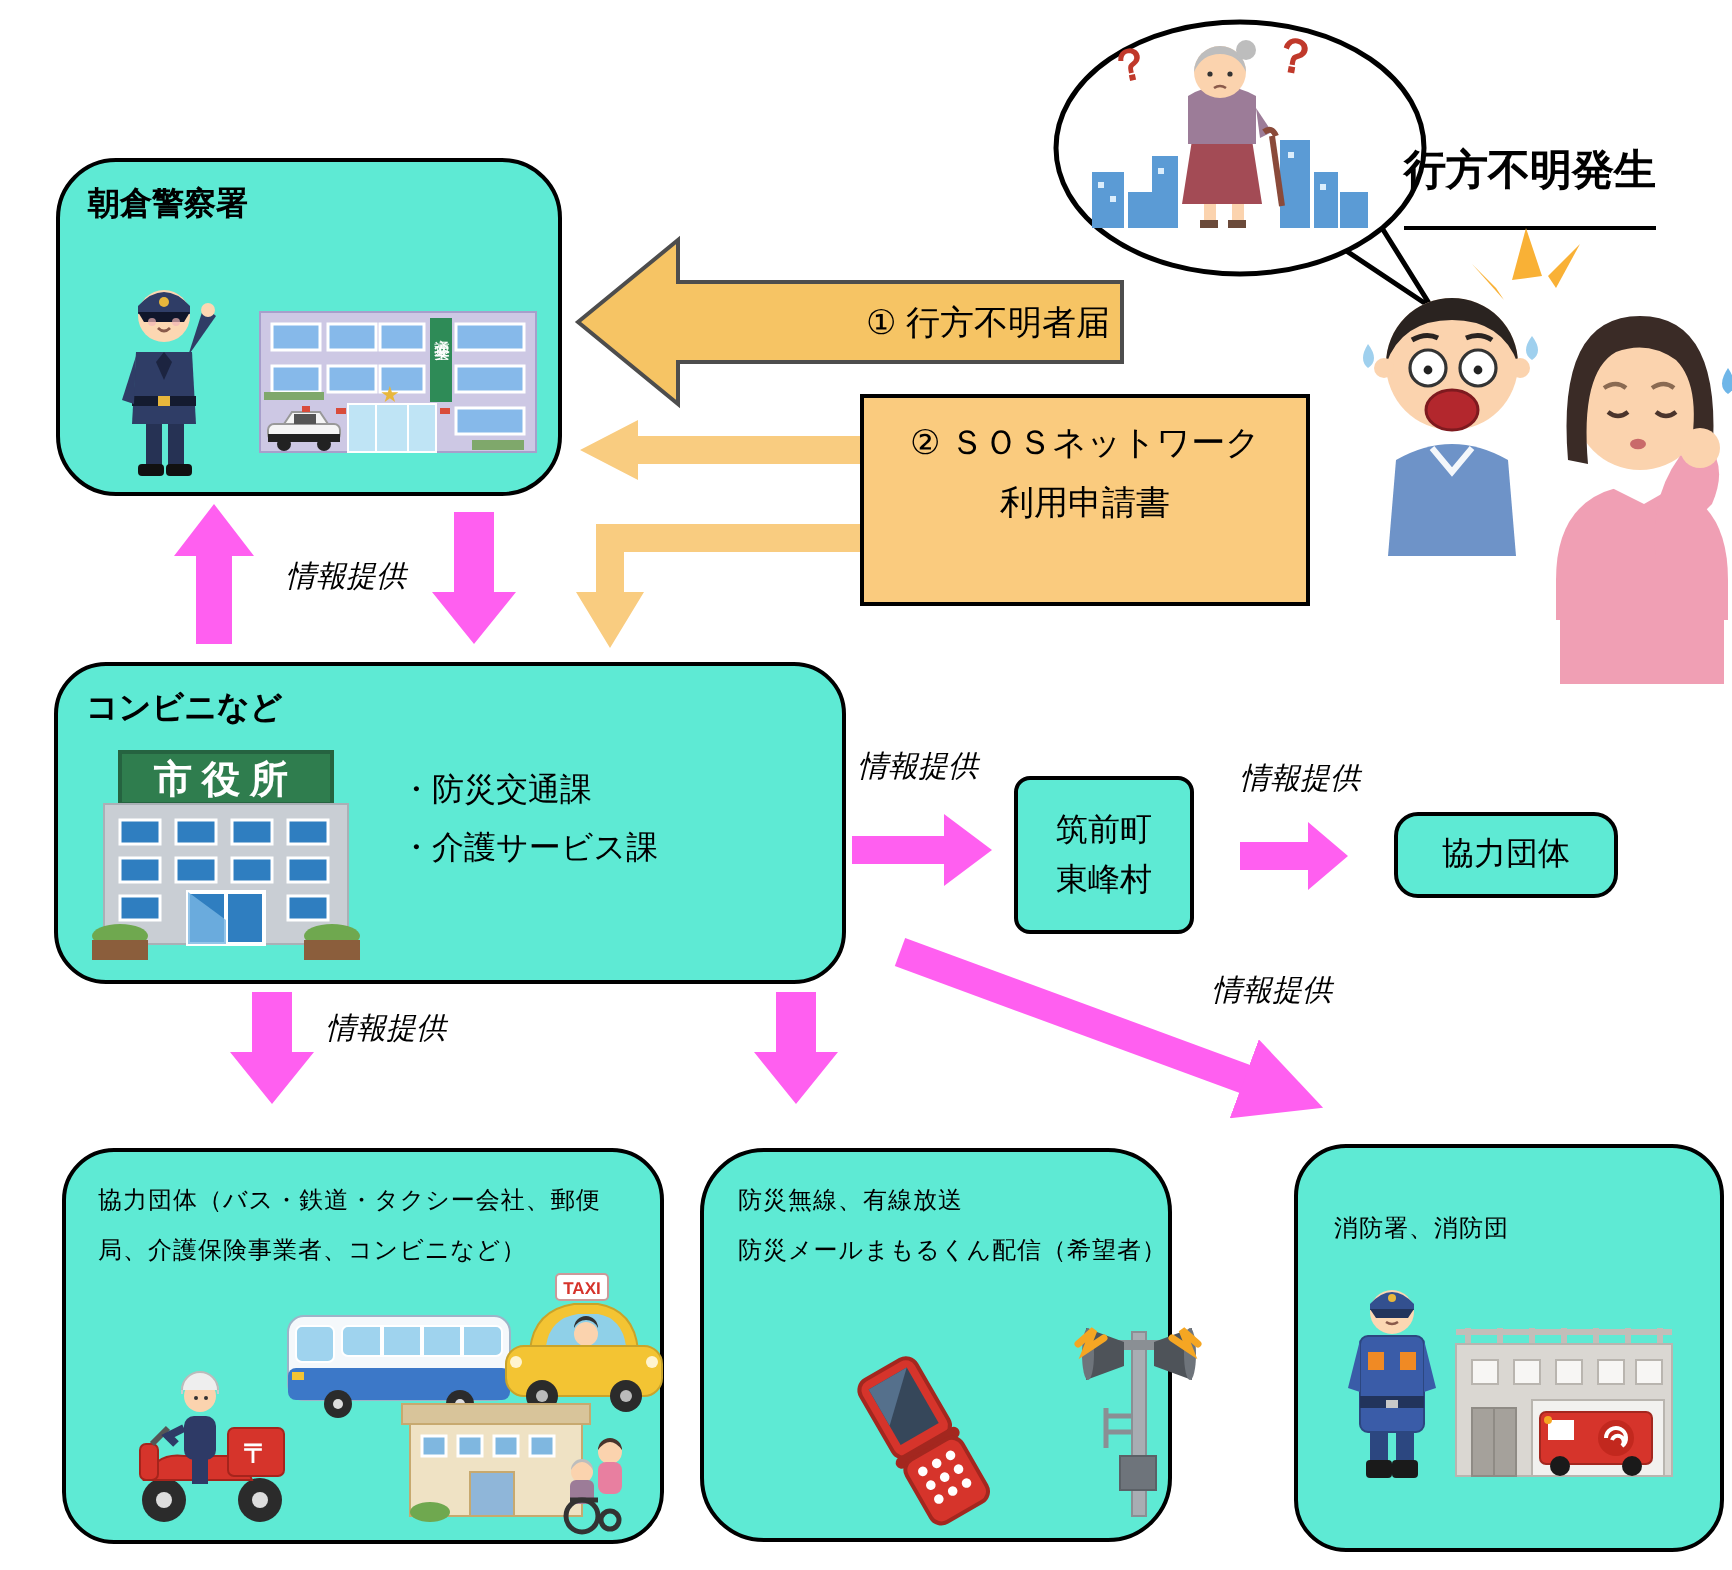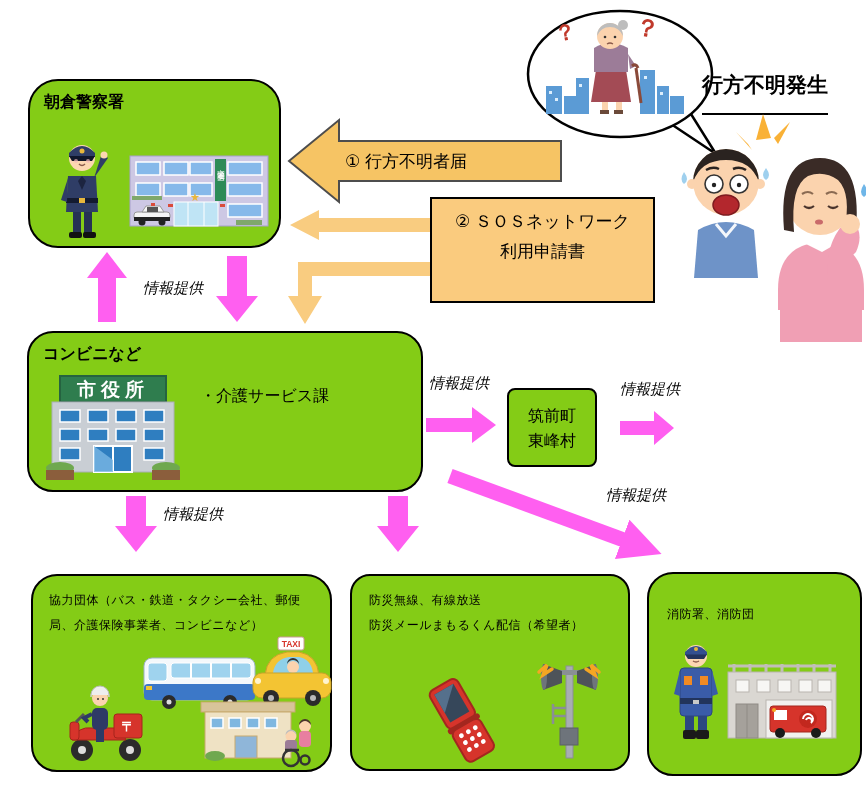--- a/index.html
+++ b/index.html
@@ -1,34 +1,34 @@
 <!DOCTYPE html>
 <html><head>
 <meta charset="utf-8">
 <style>
   html,body{margin:0;padding:0;background:#fff;}
   #page{position:relative;width:866px;height:785px;background:#fff;
         font-family:"Liberation Sans","DejaVu Sans",sans-serif;color:#000;overflow:hidden;}
   .abs{position:absolute;}
-  .rbox{position:absolute;background:#84cc16;border:2.5px solid #000;box-sizing:border-box;}
+  .rbox{position:absolute;background:#5eead4;border:2.5px solid #000;box-sizing:border-box;}
   .title{font-weight:bold;font-size:16px;}
   .ilabel{position:absolute;font-size:15px;white-space:nowrap;font-style:italic;}
   .boxtext{font-size:12px;line-height:25px;letter-spacing:.5px;}
   svg{display:block;overflow:visible;}
   .center-col{display:flex;flex-direction:column;align-items:center;justify-content:center;}
 </style>
 </head>
 <body>
 
 <div id="page">
 
   <svg class="abs" style="left:287px;top:117px" width="276" height="88">
     <polygon points="2,44 52,3 52,24 274,24 274,64 52,64 52,85" fill="#F6C464" stroke="#4d4d4d" stroke-width="2"></polygon>
   </svg>
-  <div class="abs" style="left:345px;top:150px;width:210px;text-align:left;font-size:17px">① 行方不明者届</div>
+  <div class="abs" style="left:345px;top:150px;width:210px;text-align:right;font-size:17px">① 行方不明者届</div>
 
   <svg class="abs" style="left:289px;top:209px" width="142" height="33">
     <polygon points="1,16 30,1 30,9 141,9 141,23 30,23 30,31" fill="#F9CC80"></polygon>
   </svg>
 
   <svg class="abs" style="left:286px;top:258px" width="146" height="68">
     <polygon points="12,4 146,4 146,18 26,18 26,38 36,38 19,66 2,38 12,38" fill="#F9CC80"></polygon>
   </svg>
 
   <svg class="abs" style="left:85px;top:250px" width="44" height="74">
@@ -243,29 +243,33 @@
       <line x1="71" y1="72" x2="71" y2="98" stroke="#fff" stroke-width="2"></line>
       <path d="M52,72 L71,86 L71,98 L52,98 Z" fill="#79B6E3" opacity=".8"></path>
       <g>
         <ellipse cx="18" cy="94" rx="14" ry="6" fill="#6FA84F"></ellipse>
           <ellipse cx="124" cy="94" rx="14" ry="6" fill="#6FA84F"></ellipse>
         <rect x="4" y="96" width="28" height="10" fill="#8B5E3C"></rect>
           <rect x="110" y="96" width="28" height="10" fill="#8B5E3C"></rect>
       </g>
     </svg>
     <div class="abs" style="left:171px;top:48px;font-size:16px;line-height:29px">
+      <div>・防災交通課</div>
       <div>・介護サービス課</div>
     </div>
   </div>
 
   <div class="rbox center-col" style="left:507px;top:388px;width:90px;height:79px;border-radius:8px;font-size:16px;line-height:25px">
     <div>筑前町</div>
     <div>東峰村</div>
   </div>
 
+  <div class="rbox center-col" style="left:697px;top:406px;width:112px;height:43px;border-radius:12px;font-size:16px">
+    <div>協力団体</div>
+  </div>
 
   <div class="rbox" style="left:31px;top:574px;width:301px;height:198px;border-radius:26px">
     <div class="boxtext abs" style="left:16px;top:12px;width:262px">協力団体（バス・鉄道・タクシー会社、郵便局、介護保険事業者、コンビニなど）</div>
 
     <svg style="position:absolute;left:109px;top:76px" width="115" height="60">
       <rect x="2" y="6" width="111" height="42" rx="8" fill="#F4F8FB" stroke="#9DB4C8"></rect>
       <rect x="2" y="32" width="111" height="16" rx="4" fill="#3C78C8"></rect>
       <rect x="6" y="11" width="19" height="18" rx="3" fill="#9FD3EE" stroke="#fff"></rect>
       <rect x="29" y="11" width="80" height="15" rx="3" fill="#9FD3EE" stroke="#fff"></rect>
       <line x1="49" y1="11" x2="49" y2="26" stroke="#fff" stroke-width="2"></line>
@@ -332,21 +336,21 @@
         <circle cx="94" cy="38" r="5.5" fill="#FBD3AE"></circle>
         <path d="M88.5,37 a5.5,5.5 0 0 1 11,0 q-2.5,-4 -5.5,-4 q-3,0 -5.5,4" fill="#BDBDBD"></path>
         <rect x="88" y="42" width="12" height="12" rx="3" fill="#9C7C98"></rect>
         <circle cx="94" cy="60" r="8" fill="none" stroke="#333" stroke-width="2.5"></circle>
         <circle cx="108" cy="62" r="4.5" fill="none" stroke="#333" stroke-width="2.5"></circle>
         <line x1="88" y1="52" x2="102" y2="52" stroke="#333" stroke-width="2.5"></line>
       </g>
     </svg>
   </div>
 
-  <div class="rbox" style="left:350px;top:574px;width:280px;height:197px;border-radius:20px">
+  <div class="rbox" style="left:350px;top:574px;width:236px;height:197px;border-radius:32px">
     <div class="boxtext abs" style="left:17px;top:12px;width:246px">
       <div>防災無線、有線放送</div>
       <div>防災メールまもるくん配信（希望者）</div>
     </div>
 
     <svg style="position:absolute;left:80px;top:98px" width="80" height="82">
       <g transform="rotate(-30 40 44)">
         <rect x="14" y="0" width="32" height="44" rx="6" fill="#D6342B" stroke="#A3271F" stroke-width="2"></rect>
         <rect x="19" y="5" width="22" height="32" fill="#36475A"></rect>
         <path d="M19,5 L41,5 L19,26 Z" fill="#55708c"></path>

